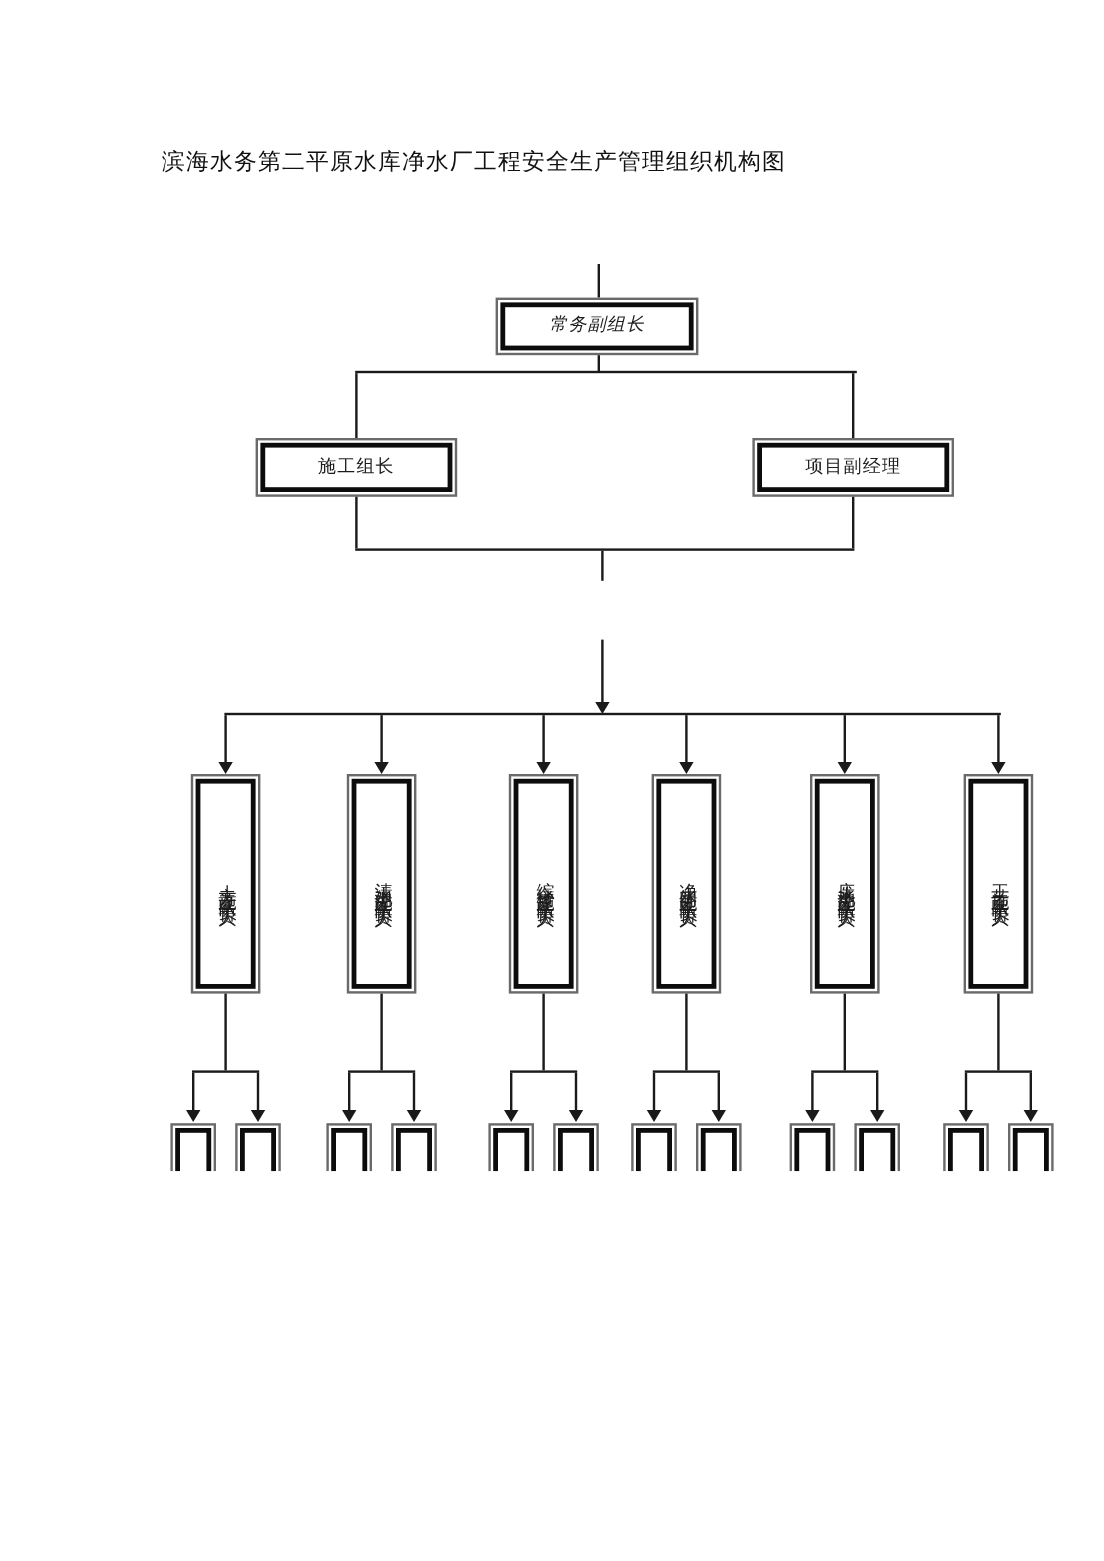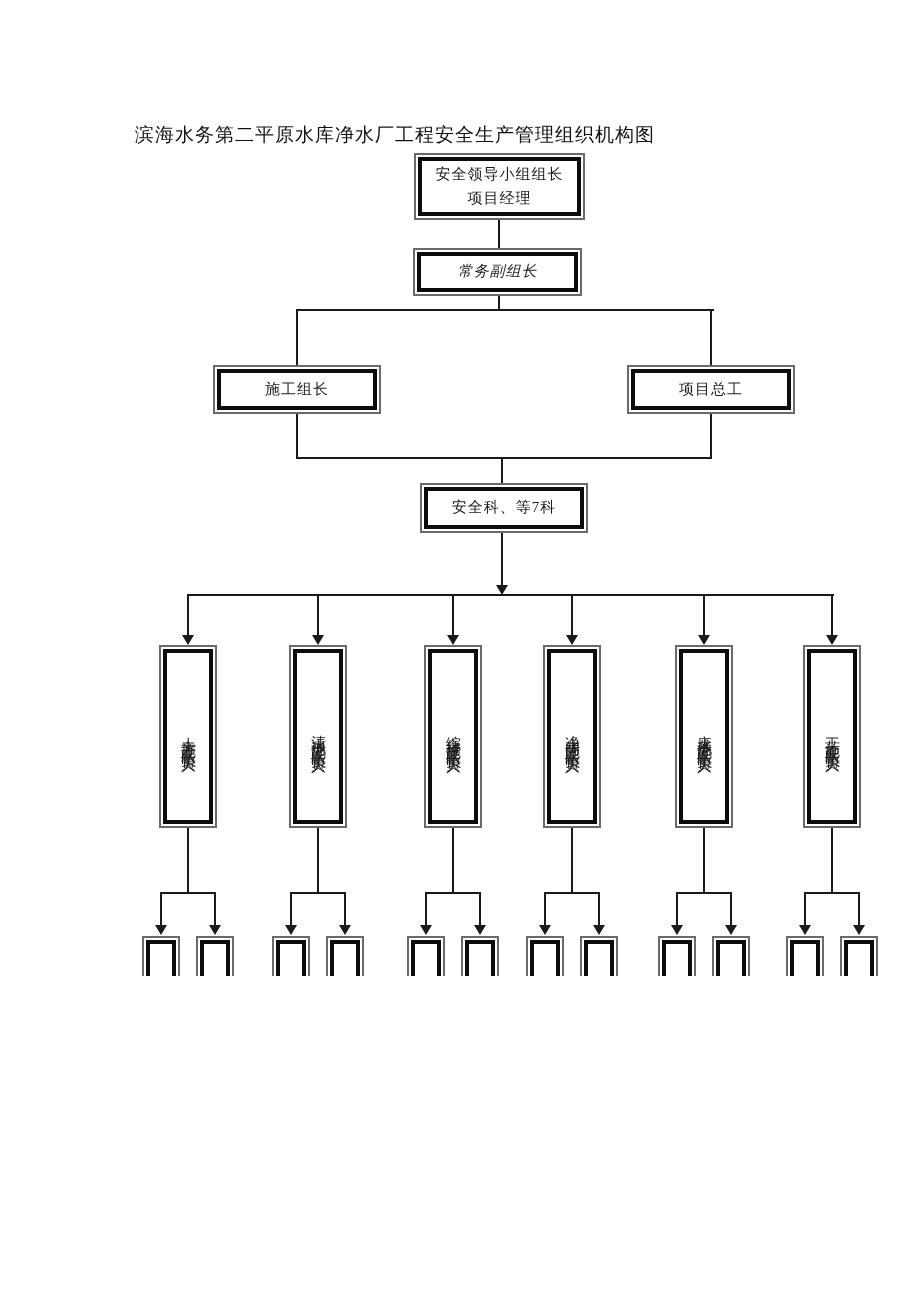--- a/index.html
+++ b/index.html
@@ -43,26 +43,20 @@
     border-top:10px solid #1a1a1a;
   }
 </style>
 </head>
 <body>
 
 <div id="page">
 
   <div class="title">滨海水务第二平原水库净水厂工程安全生产管理组织机构图</div>
 
-  <div class="dbox" style="left:414px;top:153px;width:171px;height:67px;">
-    <div class="dbox-inner">
-      <span class="hlabel">安全领导小组组长</span>
-      <span class="hlabel">项目经理</span>
-    </div>
-  </div>
 
   <div class="line" style="left:498px;top:220px;width:2px;height:30px;"></div>
 
   <div class="dbox" style="left:413px;top:248px;width:169px;height:48px;font-style:italic;">
     <div class="dbox-inner">
       <span class="hlabel">常务副组长</span>
     </div>
   </div>
 
   <div class="line" style="left:498px;top:296px;width:2px;height:14px;"></div>
@@ -70,34 +64,29 @@
   <div class="line" style="left:296px;top:311px;width:2px;height:54px;"></div>
   <div class="line" style="left:710px;top:311px;width:2px;height:54px;"></div>
 
   <div class="dbox" style="left:213px;top:365px;width:168px;height:49px;">
     <div class="dbox-inner">
       <span class="hlabel">施工组长</span>
     </div>
   </div>
   <div class="dbox" style="left:627px;top:365px;width:168px;height:49px;">
     <div class="dbox-inner">
-      <span class="hlabel">项目总工</span>
+      <span class="hlabel">项目副经理</span>
     </div>
   </div>
 
   <div class="line" style="left:296px;top:414px;width:2px;height:43px;"></div>
   <div class="line" style="left:710px;top:414px;width:2px;height:43px;"></div>
   <div class="line" style="left:296px;top:457px;width:416px;height:2px;"></div>
   <div class="line" style="left:501px;top:459px;width:2px;height:25px;"></div>
 
-  <div class="dbox" style="left:420px;top:483px;width:168px;height:50px;">
-    <div class="dbox-inner">
-      <span class="hlabel">安全科、等7科</span>
-    </div>
-  </div>
 
   <div class="line" style="left:501px;top:533px;width:2px;height:53px;"></div>
   <div class="arrow-down" style="left:496px;top:585px;"></div>
   <div class="line" style="left:187px;top:594px;width:647px;height:2px;"></div>
 
   <div class="line" style="left:187px;top:596px;width:2px;height:40px;"></div>
   <div class="arrow-down" style="left:182px;top:635px;"></div>
   <div class="dbox" style="left:159px;top:645px;width:58px;height:183px;">
     <div class="dbox-inner">
         <span class="vlabel">土方施工队负责人</span>

